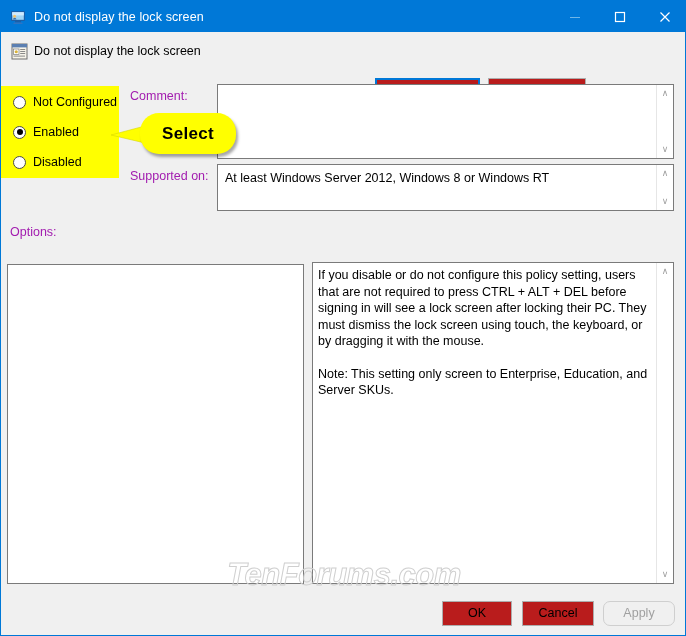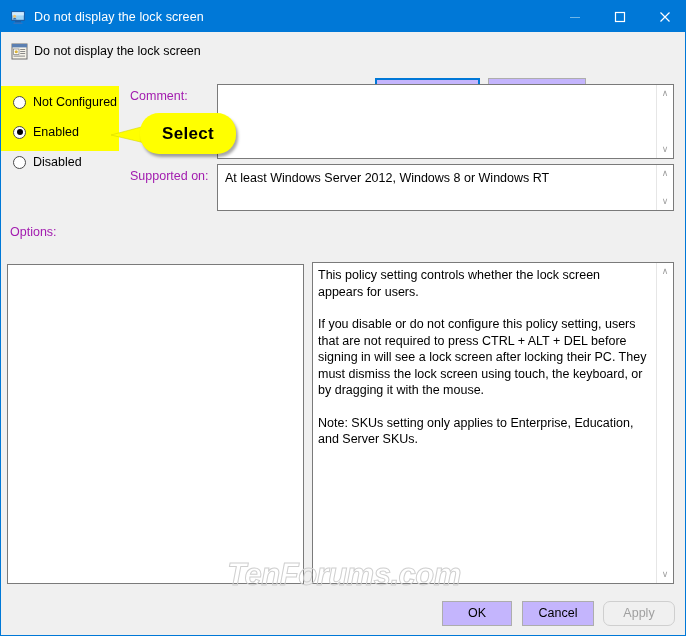--- a/index.html
+++ b/index.html
@@ -74,21 +74,21 @@
     position: absolute;
     left: 33px; top: 12px;
     font-size: 12.5px;
     color: #000000;
     white-space: nowrap;
   }
   .btn {
     font-family: "Liberation Sans", sans-serif;
     font-size: 12.5px;
     color: #000000;
-    background: #c4b5fd;
+    background: #b91c1c;
     border: 1px solid #adadad;
     box-sizing: border-box;
     text-align: center;
     white-space: nowrap;
     padding: 0;
     line-height: 1;
     display: flex;
     align-items: center;
     justify-content: center;
   }
@@ -108,21 +108,21 @@
   .btn-next {
     position: absolute;
     left: 487px; top: 46px;
     width: 98px; height: 25px;
   }
 
   
   .radio-highlight {
     position: absolute;
     left: 0px; top: 85px;
-    width: 118px; height: 65px;
+    width: 118px; height: 92px;
     background: #ffff00;
     z-index: 5;
   }
   .radio-row {
     position: absolute;
     left: 12px;
     display: flex;
     align-items: center;
     height: 18px;
     white-space: nowrap;
@@ -402,23 +402,22 @@
 
   <span class="fld-label lbl-options">Options:</span>
   <span class="fld-label lbl-help">Help:</span>
 
   <div class="panel panel-options">
     <span class="tb-text"></span>
   </div>
 
   <div class="panel panel-help">
     <div class="help-body">
-      <p>This policy setting controls whether the lock screen appears for users.</p>
       <p>If you disable or do not configure this policy setting, users that are not required to press CTRL + ALT + DEL before signing in will see a lock screen after locking their PC. They must dismiss the lock screen using touch, the keyboard, or by dragging it with the mouse.</p>
-      <p>Note: SKUs setting only applies to Enterprise, Education, and Server SKUs.</p>
+      <p>Note: This setting only screen to Enterprise, Education, and Server SKUs.</p>
     </div>
     <span class="vscroll">
       <span class="arr up">∧</span>
       <span class="arr down">∨</span>
     </span>
   </div>
 
   <div class="watermark">TenForums.com</div>
 
   <button class="btn btn-ok">OK</button>

